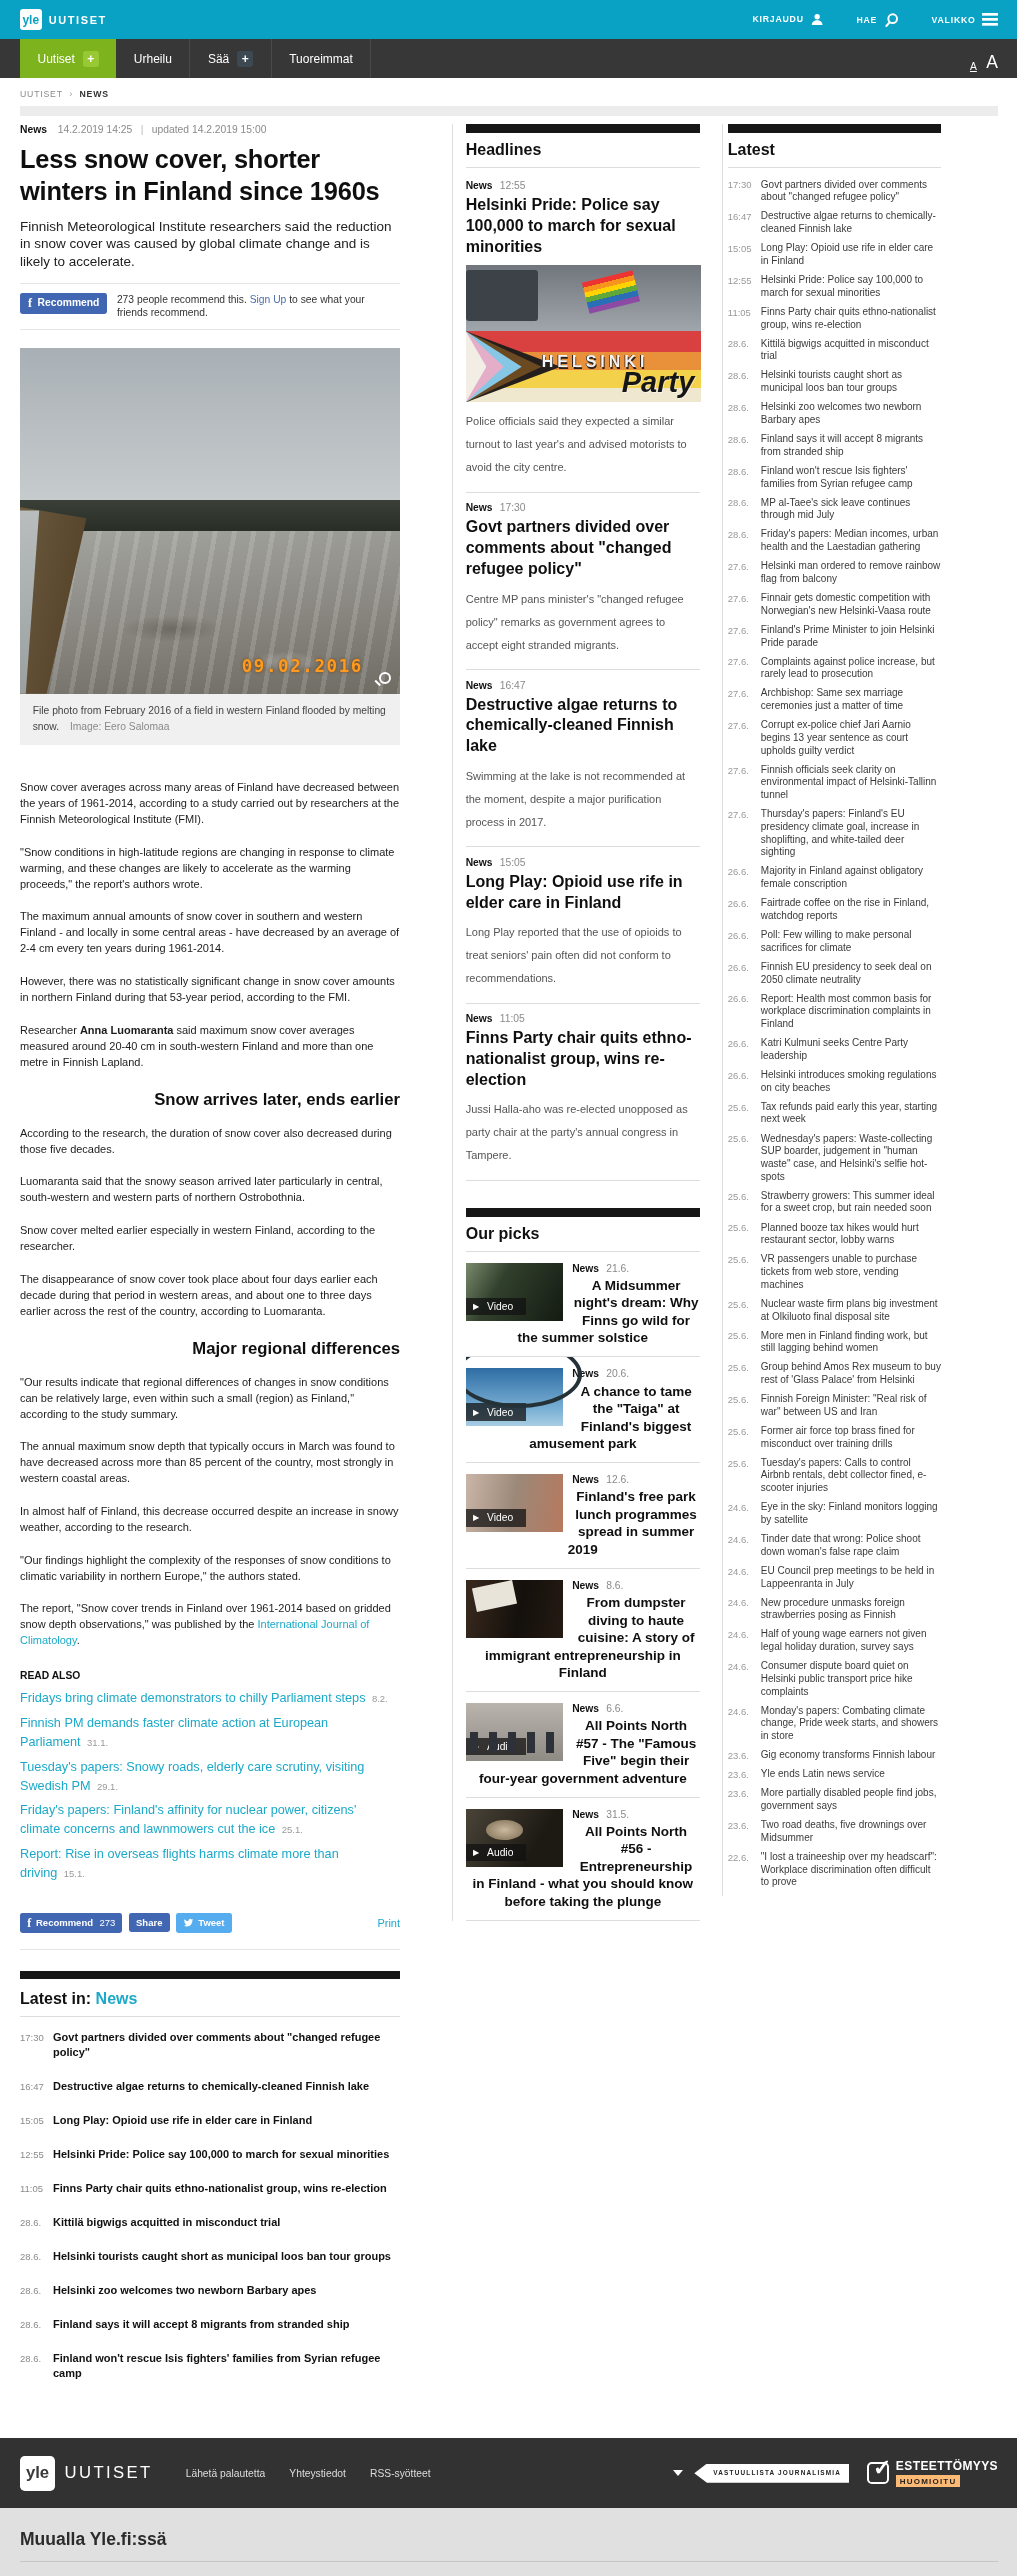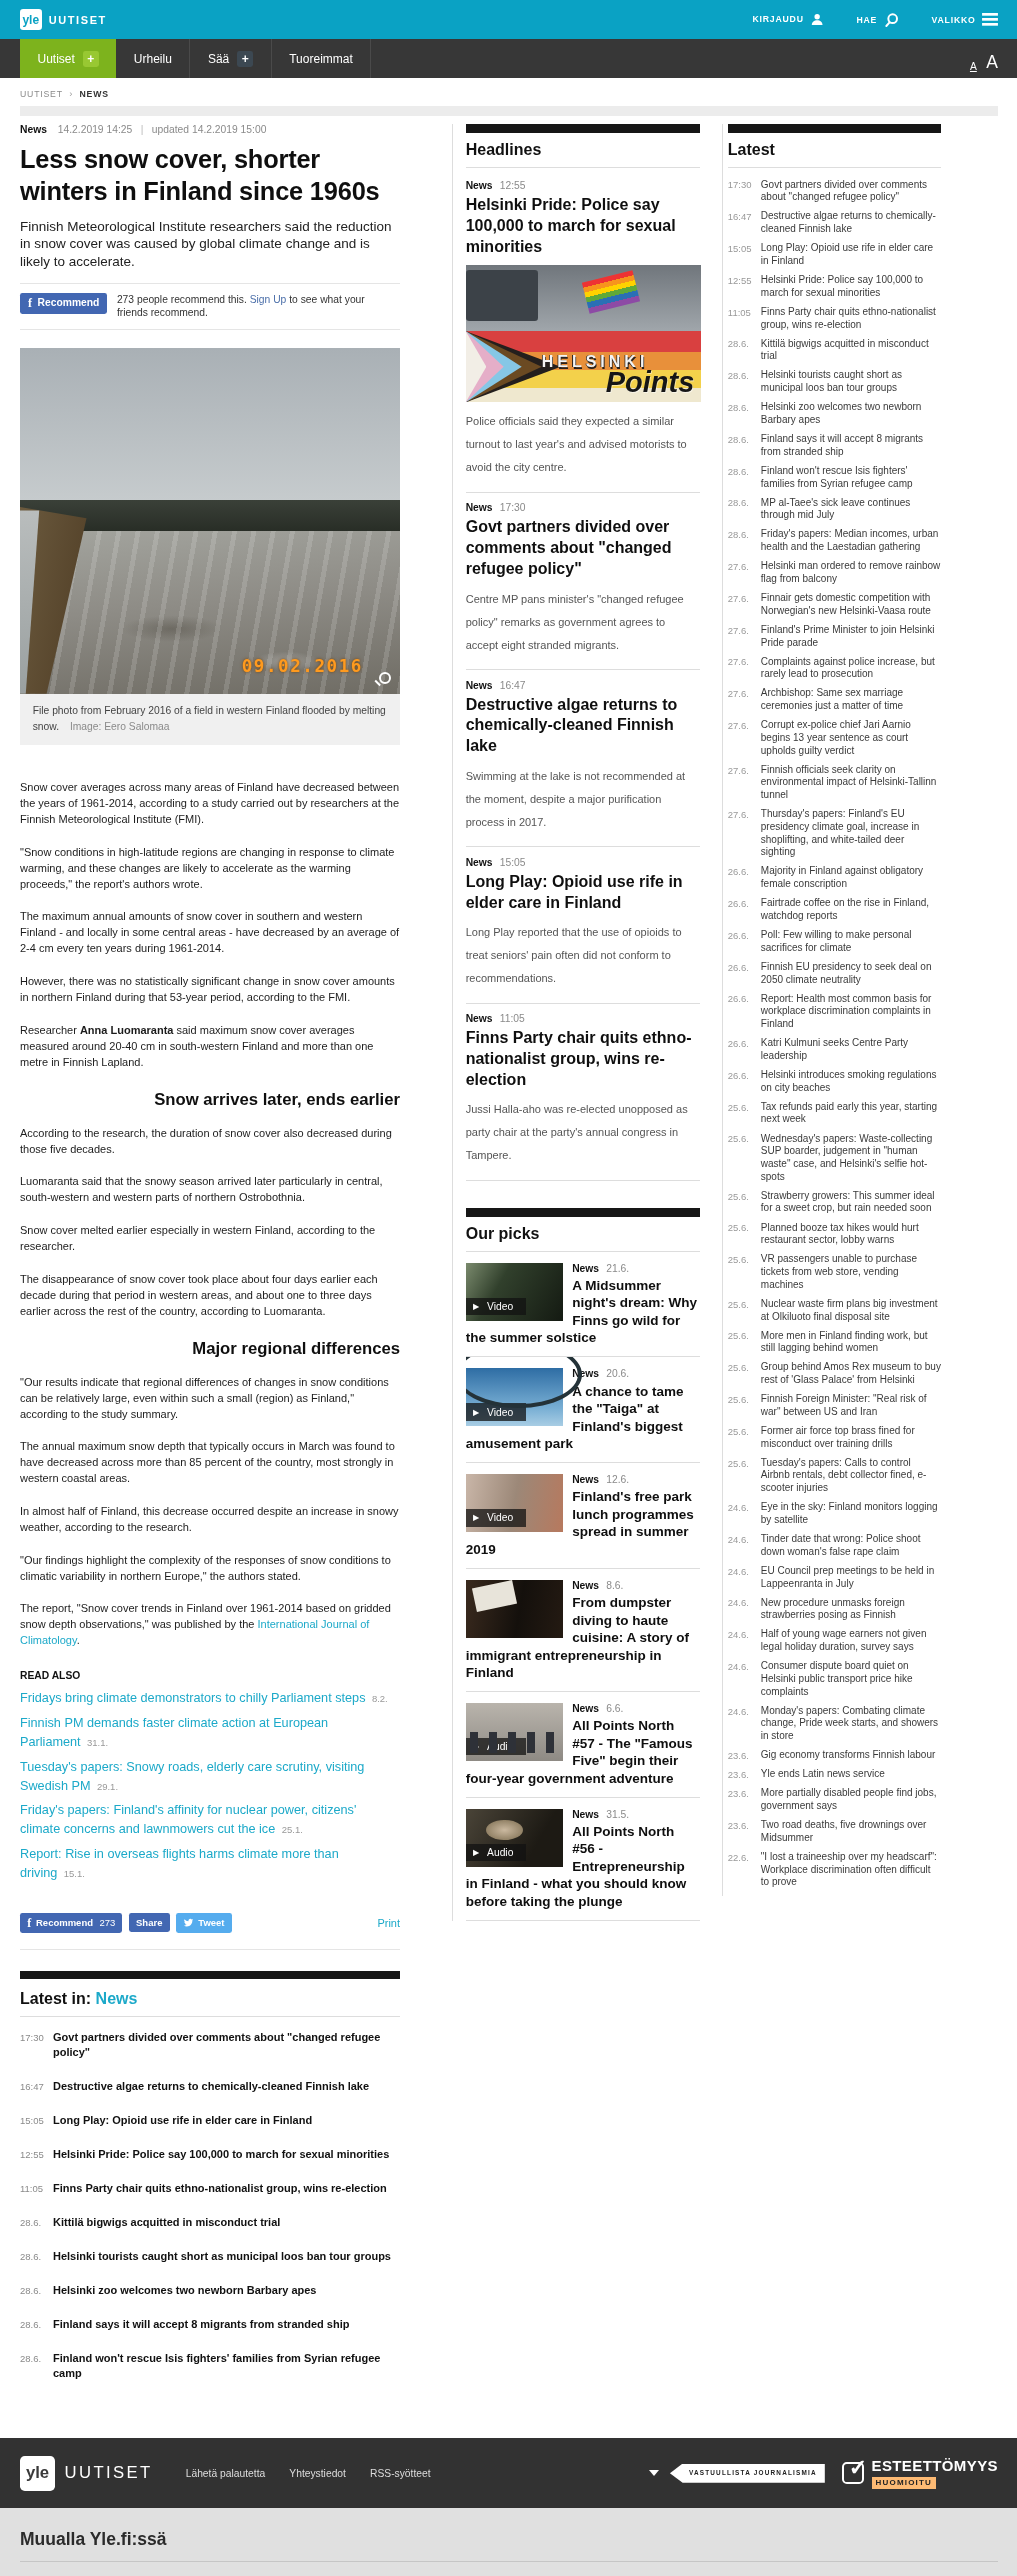--- a/index.html
+++ b/index.html
@@ -158,21 +158,21 @@
   .thumb[data-thumb="apn57"]::after { content:""; position:absolute; left:4.8px; right:4.8px; bottom:8px; height:20.7px;
               background:repeating-linear-gradient(90deg,#2e3138 0 8px, transparent 8px 19px); }
   .thumb[data-thumb="apn56"]     { background:linear-gradient(120deg,#4a4438,#1d1a14 70%); }
   .thumb[data-thumb="apn56"]::after { content:""; position:absolute; left:20.7px; top:11px; width:37px; height:20.7px;
               background:radial-gradient(#cbb9a0, #8a7a5e 80%); border-radius:50%; }
   .media-flag { position:absolute; left:0; bottom:5.6px; background:rgba(18,18,18,.75); color:#fff;
               font-size:10.3px; padding:3.2px 12.7px 3.2px 7.2px; display:flex; gap:8px; align-items:center; }
   .media-flag .play { font-size:8px; }
   .pick-meta { font-size:10.3px; color:#8a8a8a; }
   .pick-meta b { color:#111; margin-right:7.2px; }
-  .pick-title { font-size:13.5px; line-height:17.5px; font-weight:700; margin-top:3.2px; color:#0f0f0f; }
+  .pick-title { font-size:13.5px; line-height:17.5px; font-weight:700; margin-top:3.2px; color:#0f0f0f;text-align:center; }
 
   
   .latest-list { margin-top:11px; }
   .latest-item { display:flex; margin-bottom:6.4px; cursor:pointer; }
   .lt-time { width:33px; flex:none; font-size:9.5px; color:#999; padding-top:0.8px; }
   .lt-title { font-size:10px; line-height:12.7px; color:#3a3a3a; }
 
   
   .footer { background:#323232; margin-top:38px; padding:17.5px 20px; display:flex; align-items:center; }
   .f-logo-box { width:35px; height:35px; background:#fff; border-radius:4.8px; display:flex; flex:none;
@@ -181,21 +181,21 @@
   .f-links { display:flex; gap:24px; margin-left:33px; }
   .f-link { color:#ddd; font-size:10.3px; cursor:pointer; }
   .badges { margin-left:auto; display:flex; gap:17.5px; align-items:center; }
   .vj-tri { width:0; height:0; border-left:5.6px solid transparent; border-right:5.6px solid transparent;
             border-top:6.4px solid #fff; margin-right:-6.4px; }
   .vj { background:#fff; color:#222; font-size:6.4px; font-weight:700; letter-spacing:1.2px; line-height:8px;
         padding:5.6px 8px 5.6px 19px; clip-path:polygon(0 50%, 12.7px 0, 100% 0, 100% 100%, 12.7px 100%); }
   .acc { display:flex; gap:7.2px; align-items:center; }
   .acc-check { width:22px; height:22px; border:2.4px solid #fff; border-radius:4.8px; position:relative; flex:none; }
   .acc-check::after { content:"\2713"; position:absolute; right:-4.8px; top:-9.5px; color:#fff; font-size:22px; font-weight:700; }
-  .acc-line1 { color:#fff; font-size:15px; font-weight:700; letter-spacing:0.4px; }
+  .acc-line1 { color:#fff; font-size:12px; font-weight:700; letter-spacing:0.4px; }
   .acc-line2 { background:#fdba74; color:#222; font-size:8px; font-weight:700; letter-spacing:1.2px;
                padding:1.6px 4px; margin-top:1.6px; display:inline-block; }
 
   .muualla { background:#e0e0e0; padding:20.7px 20px 20.7px; }
   .mu-head { font-size:17.5px; font-weight:700; margin:0 0 11px; color:#2b2b2b; }
   .mu-rule { border:none; border-top:0.8px solid #c6c6c6; margin:0 0 17.5px; }
   .mu-cols { display:flex; }
   .mu-col { flex:none; }
   .mu-c1 { width:132px; } .mu-c2 { width:132px; } .mu-c3 { width:226px; }
   .mu-c4 { width:132px; } .mu-c5 { width:132px; }
@@ -457,21 +457,21 @@
             <div class="pr-crowd"></div>
             <div class="pr-bus"></div>
             <div class="pr-miniflag"></div>
             <div class="pr-flag">
               <div class="chev c-black"></div>
               <div class="chev c-brown"></div>
               <div class="chev c-blue"></div>
               <div class="chev c-pink"></div>
               <div class="chev c-white"></div>
               <span class="pr-word1">HELSINKI</span>
-              <span class="pr-word2">Points</span>
+              <span class="pr-word2">Party</span>
             </div>
           </div>
           <div class="hl-snippet">Police officials said they expected a similar turnout to last year's and advised motorists to avoid the city centre.</div>
         </div>
 
         <div class="hl-item">
           <div class="hl-meta">
             <b>News</b><span>17:30</span>
           </div>
           <div class="hl-title">Govt partners divided over comments about "changed refugee policy"</div>

